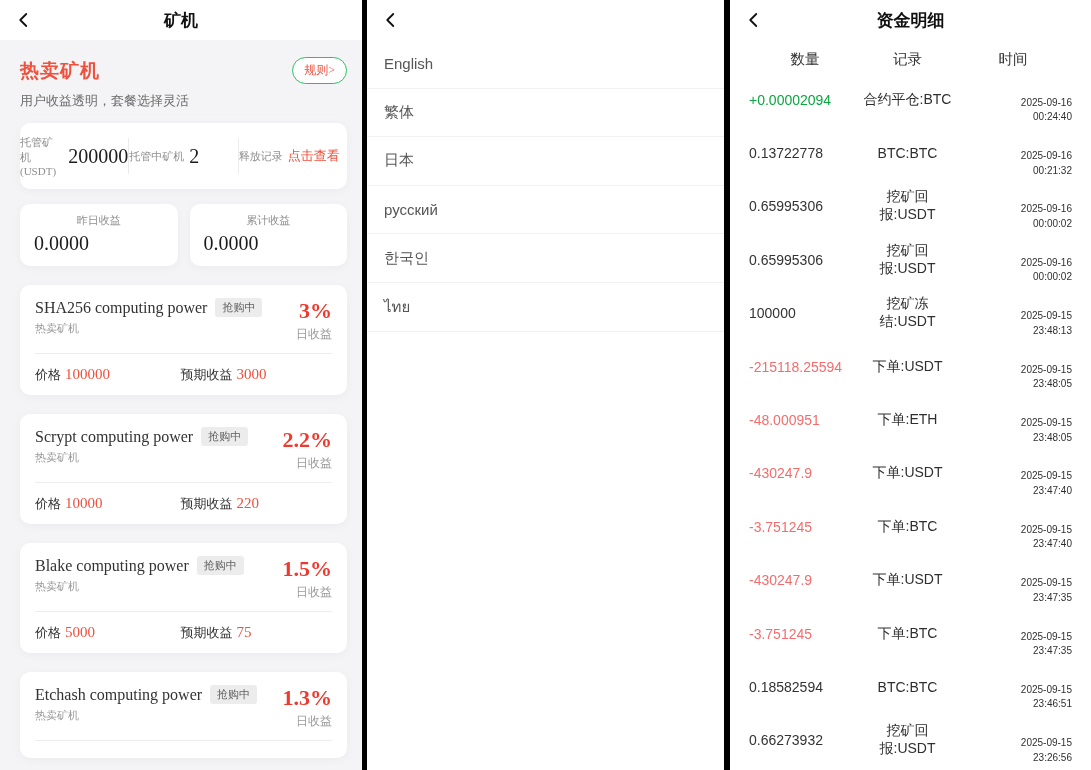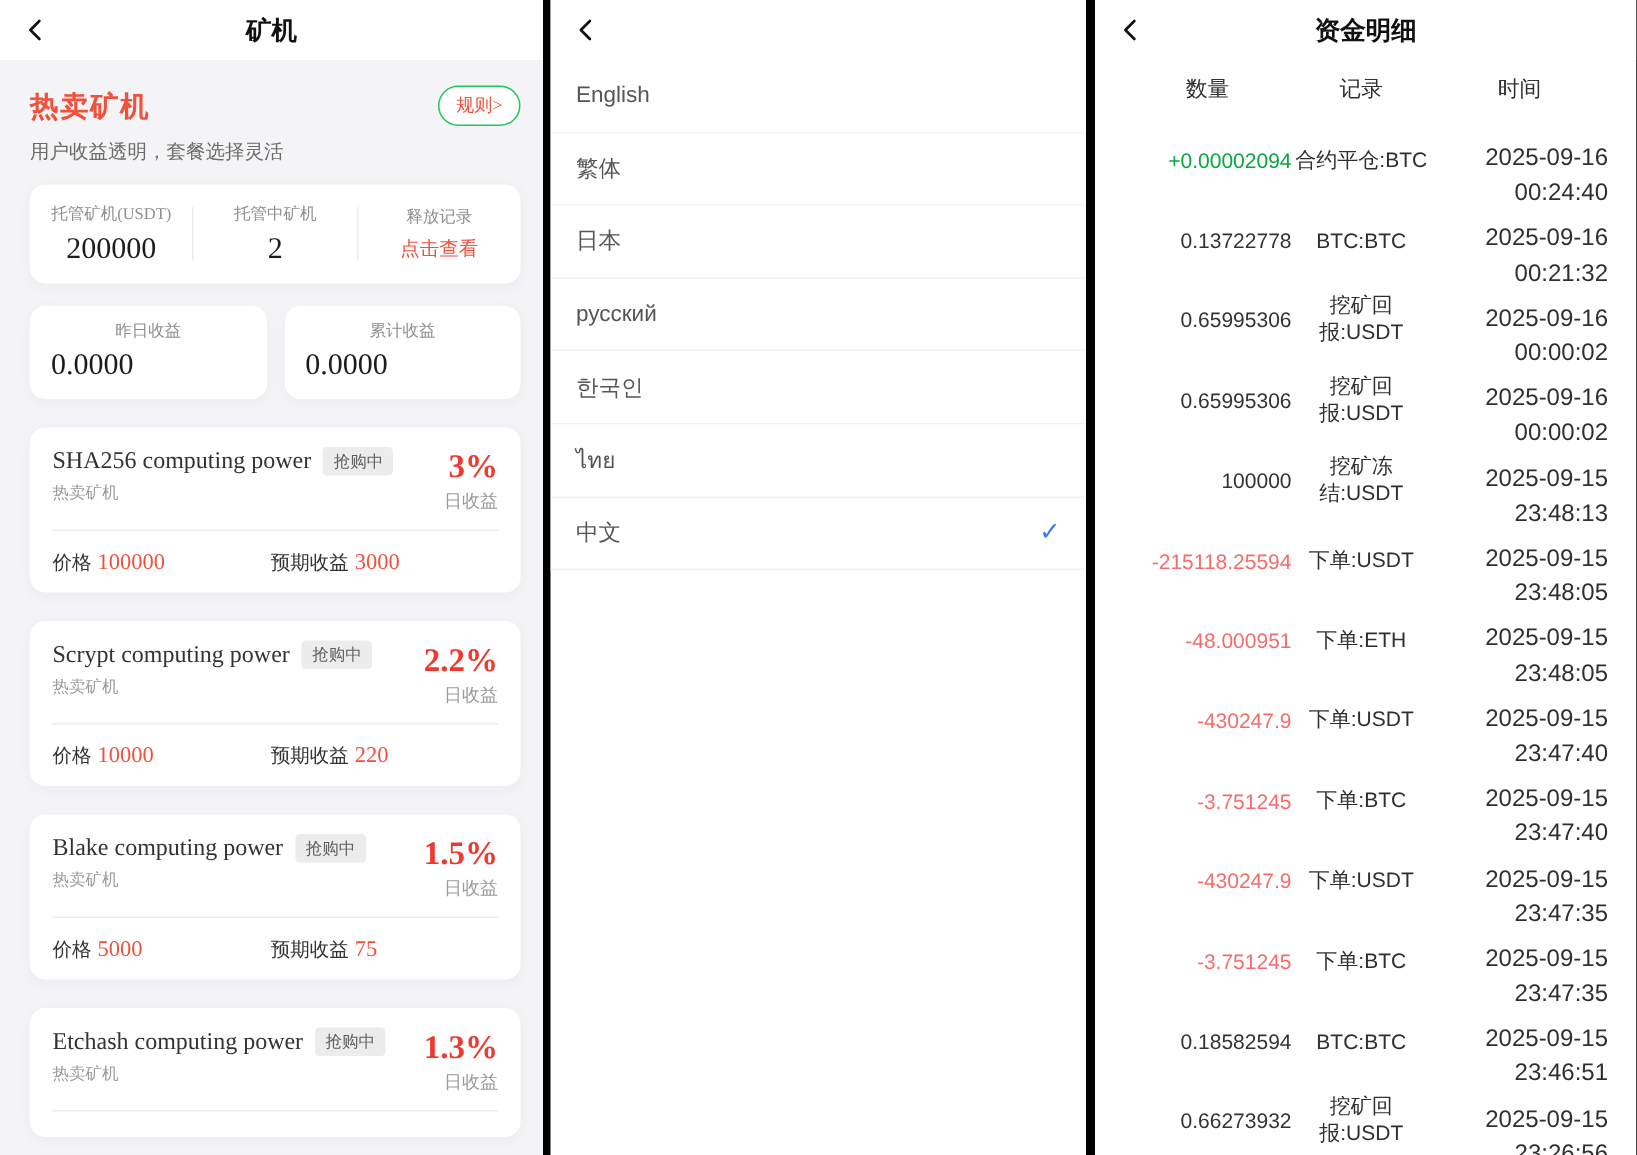--- a/index.html
+++ b/index.html
@@ -24,21 +24,21 @@
   .hdr-title { font-size: 17px; font-weight: bold; color: #111; }
 
   
   .m-body { padding: 0 15px 0 20px; }
   .pool-head { margin-top: 17px; display: flex; align-items: center; justify-content: space-between; }
   .pool-title { font-size: 19px; font-weight: bold; color: #f0503c; letter-spacing: 1px; }
   .rules-btn { border: 1px solid #22c55e; color: #f0503c; font-size: 12px; padding: 4px 11px; border-radius: 15px; background: #fff; cursor: pointer; }
   .pool-sub { margin-top: 8px; font-size: 13px; color: #6b6b6b; }
   .card { background: #fff; border-radius: 10px; box-shadow: 0 2px 10px rgba(0,0,0,0.04); }
   .summary-card { margin-top: 13px; height: 66px; display: flex; align-items: center; }
-  .sum-col { flex: 1; display: flex; flex-direction: column; align-items: center; gap: 5px; }
+  .sum-col { flex: 1; display: flex; align-items: center; gap: 5px; }
   .sum-divider { width: 1px; height: 36px; background: #ebebeb; }
   .sum-label { font-size: 11px; color: #8f8f8f; }
   .sum-value { font-size: 20px; color: #1c1c1c; font-weight: 500; }
   .sum-link { font-size: 13px; color: #f0503c; cursor: pointer; }
   .stats { display: flex; gap: 12px; margin-top: 15px; }
   .stat-card { flex: 1; padding: 9px 14px 11px; }
   .stat-label { font-size: 11px; color: #8f8f8f; text-align: center; }
   .stat-value { font-size: 20px; color: #1c1c1c; margin-top: 4px; }
   .product { margin-top: 19px; padding: 13px 15px 5px; cursor: pointer; }
   .prod-top { display: flex; justify-content: space-between; }
@@ -55,25 +55,25 @@
 
   
   .lang-list { }
   .lang-row { height: 48.6px; padding: 0 17px; display: flex; align-items: center; justify-content: space-between; border-bottom: 1px solid #f1f1f2; font-size: 15px; color: #555; cursor: pointer; background: #fff; }
   .checkmark { color: #3b7af0; font-size: 17px; font-weight: bold; }
 
   
   .f-cols { display: grid; grid-template-columns: 112px 1fr 118px; padding: 0 19px; height: 28px; align-items: center; margin-top: 5px; }
   .f-col { font-size: 14.5px; color: #2f2f2f; text-align: center; }
   .f-row { display: grid; grid-template-columns: 112px 1fr 118px; padding: 0 19px; height: 53.4px; align-items: center; }
-  .f-amount { font-size: 14px; color: #333; text-align: right; }
+  .f-amount { font-size: 14px; color: #333; }
   .f-amount.pos { color: #0aa640; }
   .f-amount.neg { color: #f56c6c; }
   .f-record { text-align: center; font-size: 14px; color: #2f2f2f; }
-  .f-time { text-align: right; font-size: 16px; color: #2f2f2f; line-height: 1.45; margin-top: 21px; }
+  .f-time { text-align: right; font-size: 10px; color: #2f2f2f; line-height: 1.45; margin-top: 21px; }
 </style>
 </head>
 <body>
 
 <div class="app">
 
   <div class="panel p-miner">
     <div class="hdr">
       <span class="back-btn">
         <svg width="18" height="18" viewBox="0 0 24 24">
@@ -240,24 +240,20 @@
       </div>
       <div class="lang-row">
         <span>русский</span>
       </div>
       <div class="lang-row">
         <span>한국인</span>
       </div>
       <div class="lang-row">
         <span>ไทย</span>
       </div>
-      <div class="lang-row">
-        <span>中文</span>
-        <span class="checkmark">✓</span>
-      </div>
     </div>
   </div>
 
   <div class="divider-v gap2"></div>
 
   <div class="panel p-funds">
     <div class="hdr">
       <span class="back-btn">
         <svg width="18" height="18" viewBox="0 0 24 24">
             <polyline points="15,4 7,12 15,20" fill="none" stroke="#111" stroke-width="2.4" stroke-linecap="round" stroke-linejoin="round"></polyline>

